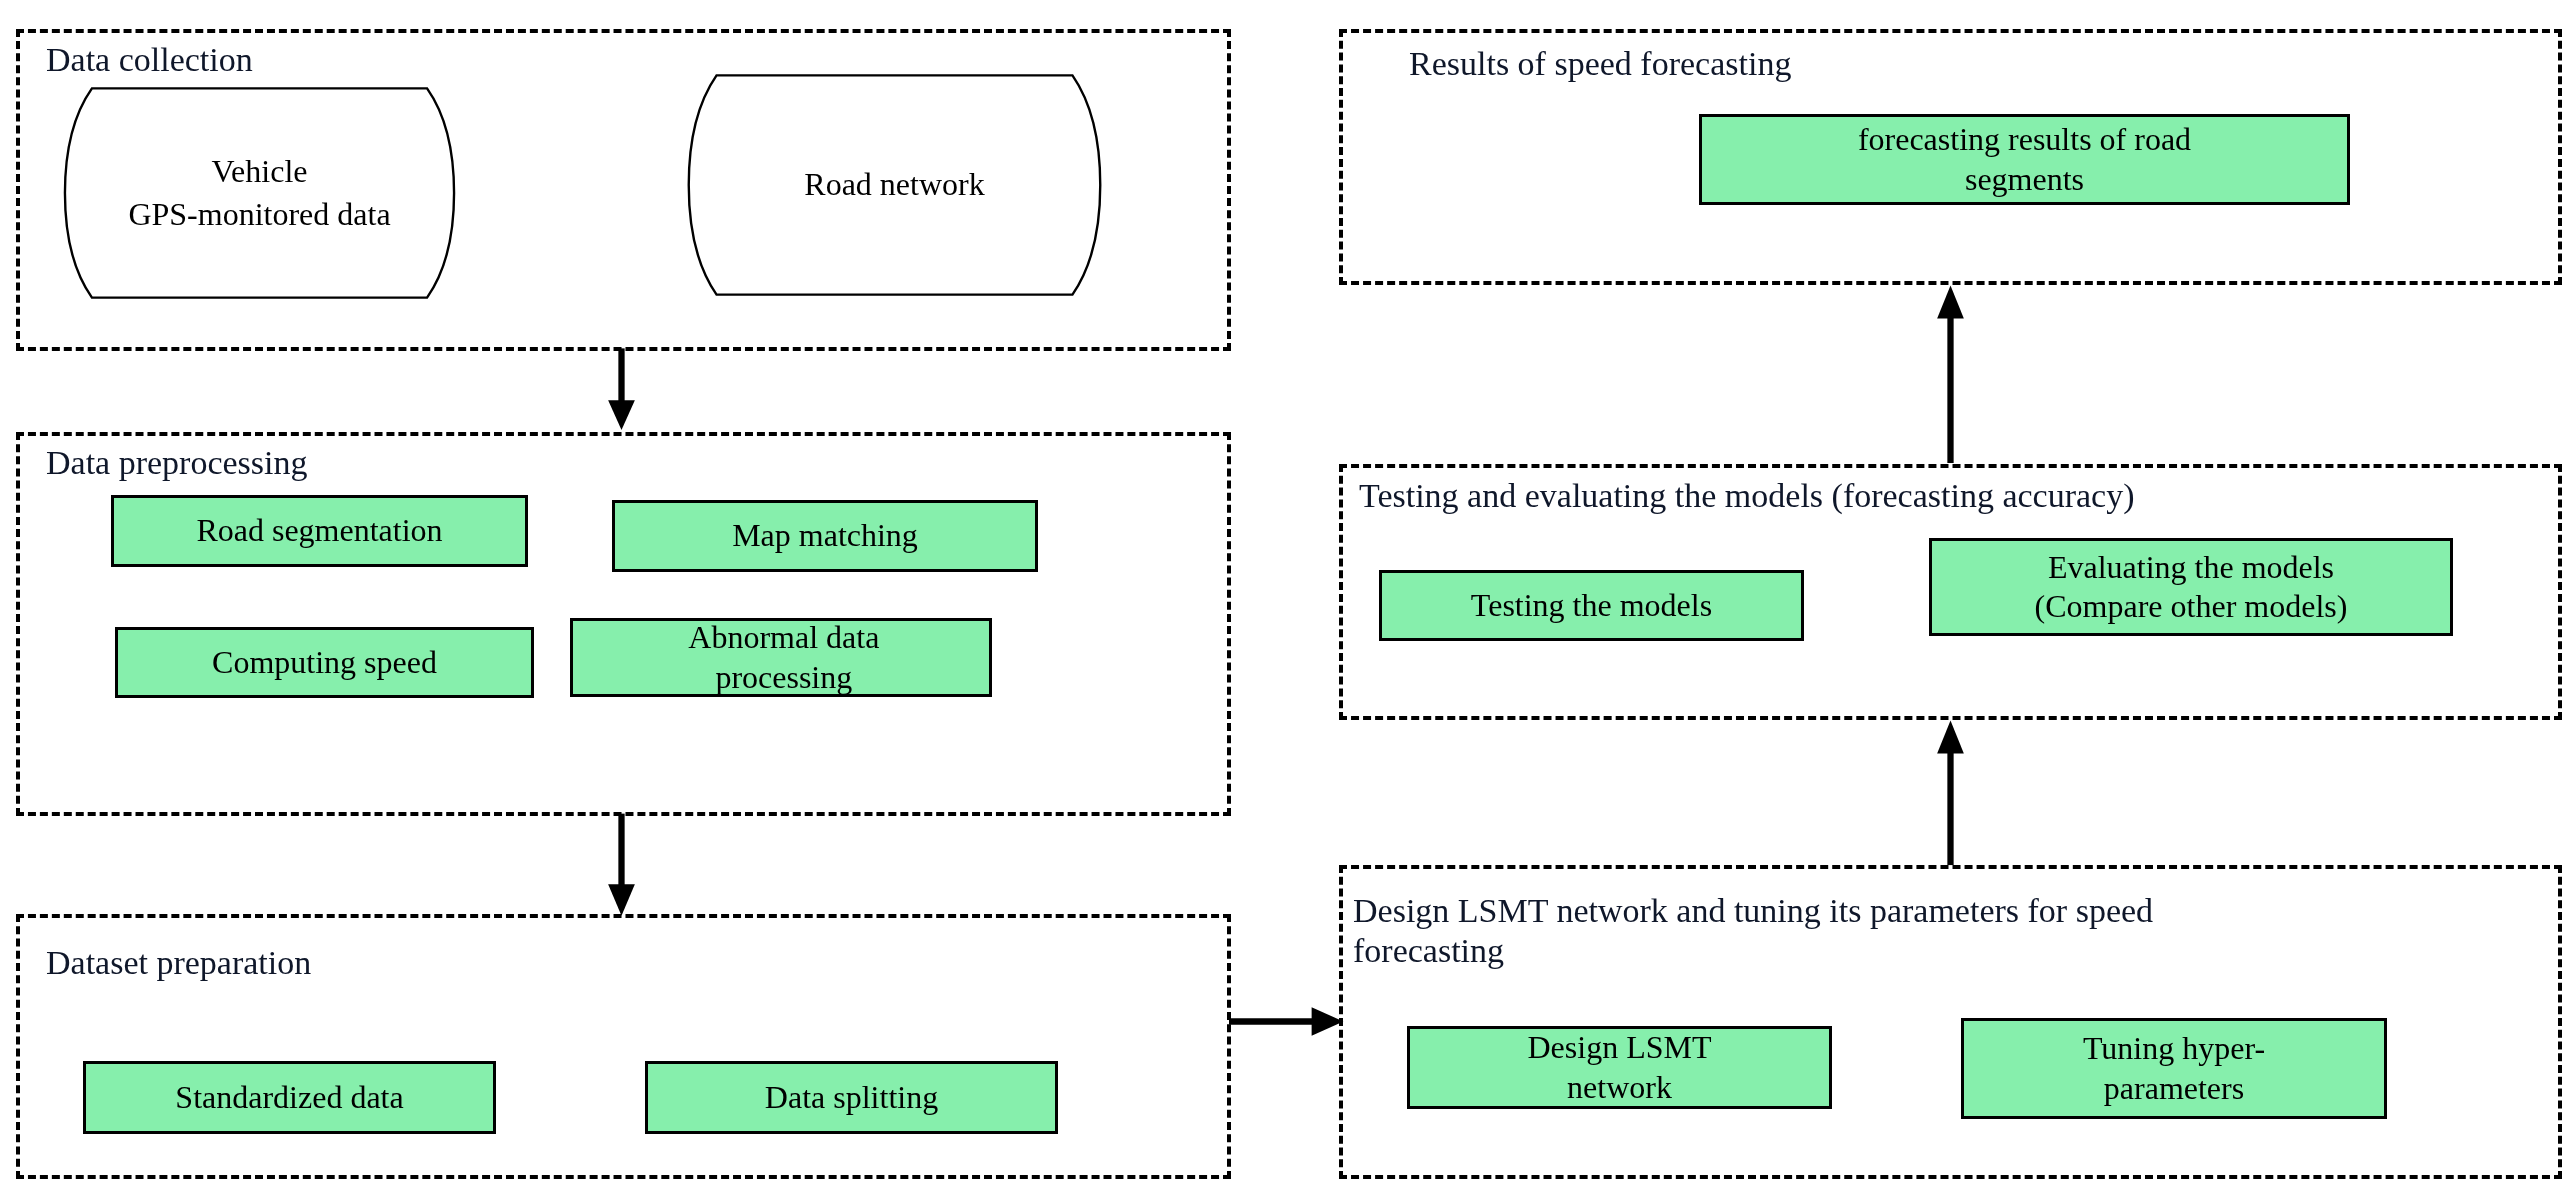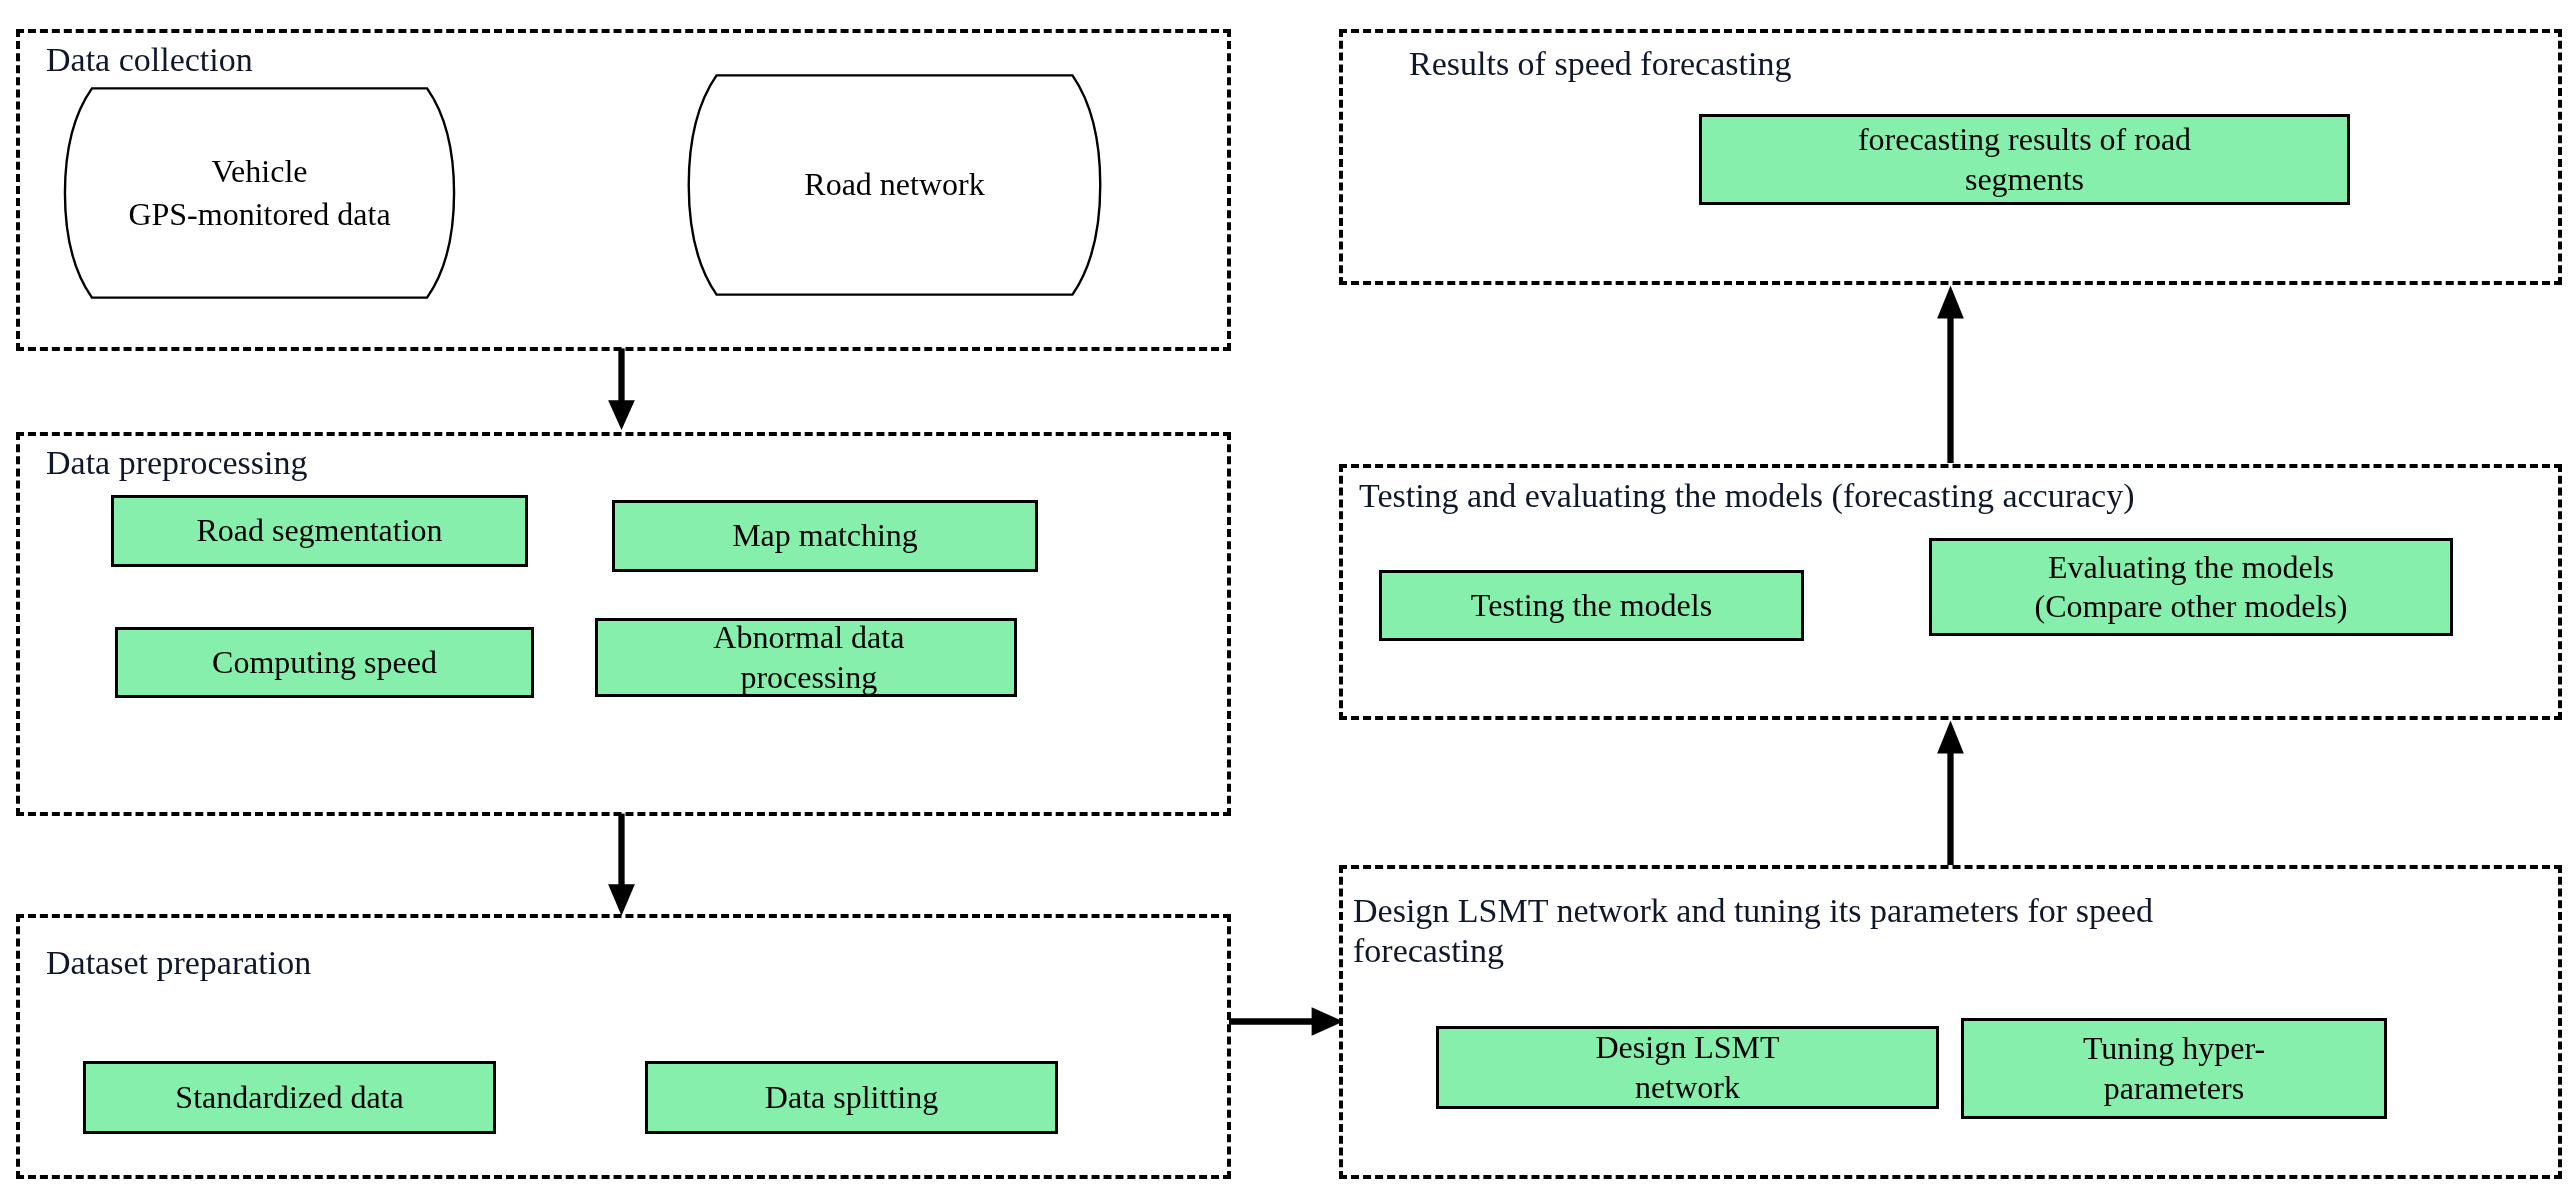--- a/index.html
+++ b/index.html
@@ -120,21 +120,21 @@
 
   <div class="stage" style="left:16px; top:432px; width:1215px; height:384px;"></div>
   <div class="stage-title" style="left:46px; top:443px;">Data preprocessing</div>
 
   <div class="pbox" style="left:111px; top:495px; width:417px; height:72px;">Road segmentation</div>
 
   <div class="pbox" style="left:568px; top:500px; width:426px; height:72px;margin-left:44px;">Map matching</div>
 
   <div class="pbox" style="left:115px; top:627px; width:419px; height:71px;">Computing speed</div>
 
-  <div class="pbox" style="left:595px; top:618px; width:422px; height:79px;padding-left:12px;">Abnormal data
+  <div class="pbox" style="left:570px; top:618px; width:422px; height:79px;padding-left:12px;">Abnormal data
 processing</div>
 
   <div class="arrow" style="left:605px; top:813px; width:33px; height:105px;">
     <svg width="33" height="105" viewBox="0 0 42 132">
       <line x1="21" y1="0" x2="21" y2="96" stroke="#000000" stroke-width="8"></line>
       <polygon points="4,90 38,90 21,130" fill="#000000"></polygon>
     </svg>
   </div>
 
   <div class="stage" style="left:16px; top:914px; width:1215px; height:265px;"></div>
@@ -176,20 +176,20 @@
     <svg width="33" height="148" viewBox="0 0 42 186">
       <line x1="21" y1="30" x2="21" y2="186" stroke="#000000" stroke-width="8"></line>
       <polygon points="4,44 38,44 21,2" fill="#000000"></polygon>
     </svg>
   </div>
 
   <div class="stage" style="left:1339px; top:865px; width:1223px; height:314px;"></div>
   <div class="stage-title" style="left:1353px; top:891px;">Design LSMT network and tuning its parameters for speed
 forecasting</div>
 
-  <div class="pbox" style="left:1407px; top:1026px; width:503px; height:83px;margin-left:29px;">Design LSMT
+  <div class="pbox" style="left:1407px; top:1026px; width:425px; height:83px;">Design LSMT
 network</div>
 
   <div class="pbox" style="left:1961px; top:1018px; width:426px; height:101px;">Tuning hyper-
 parameters</div>
 
 </div>
 
 
 </body></html>

